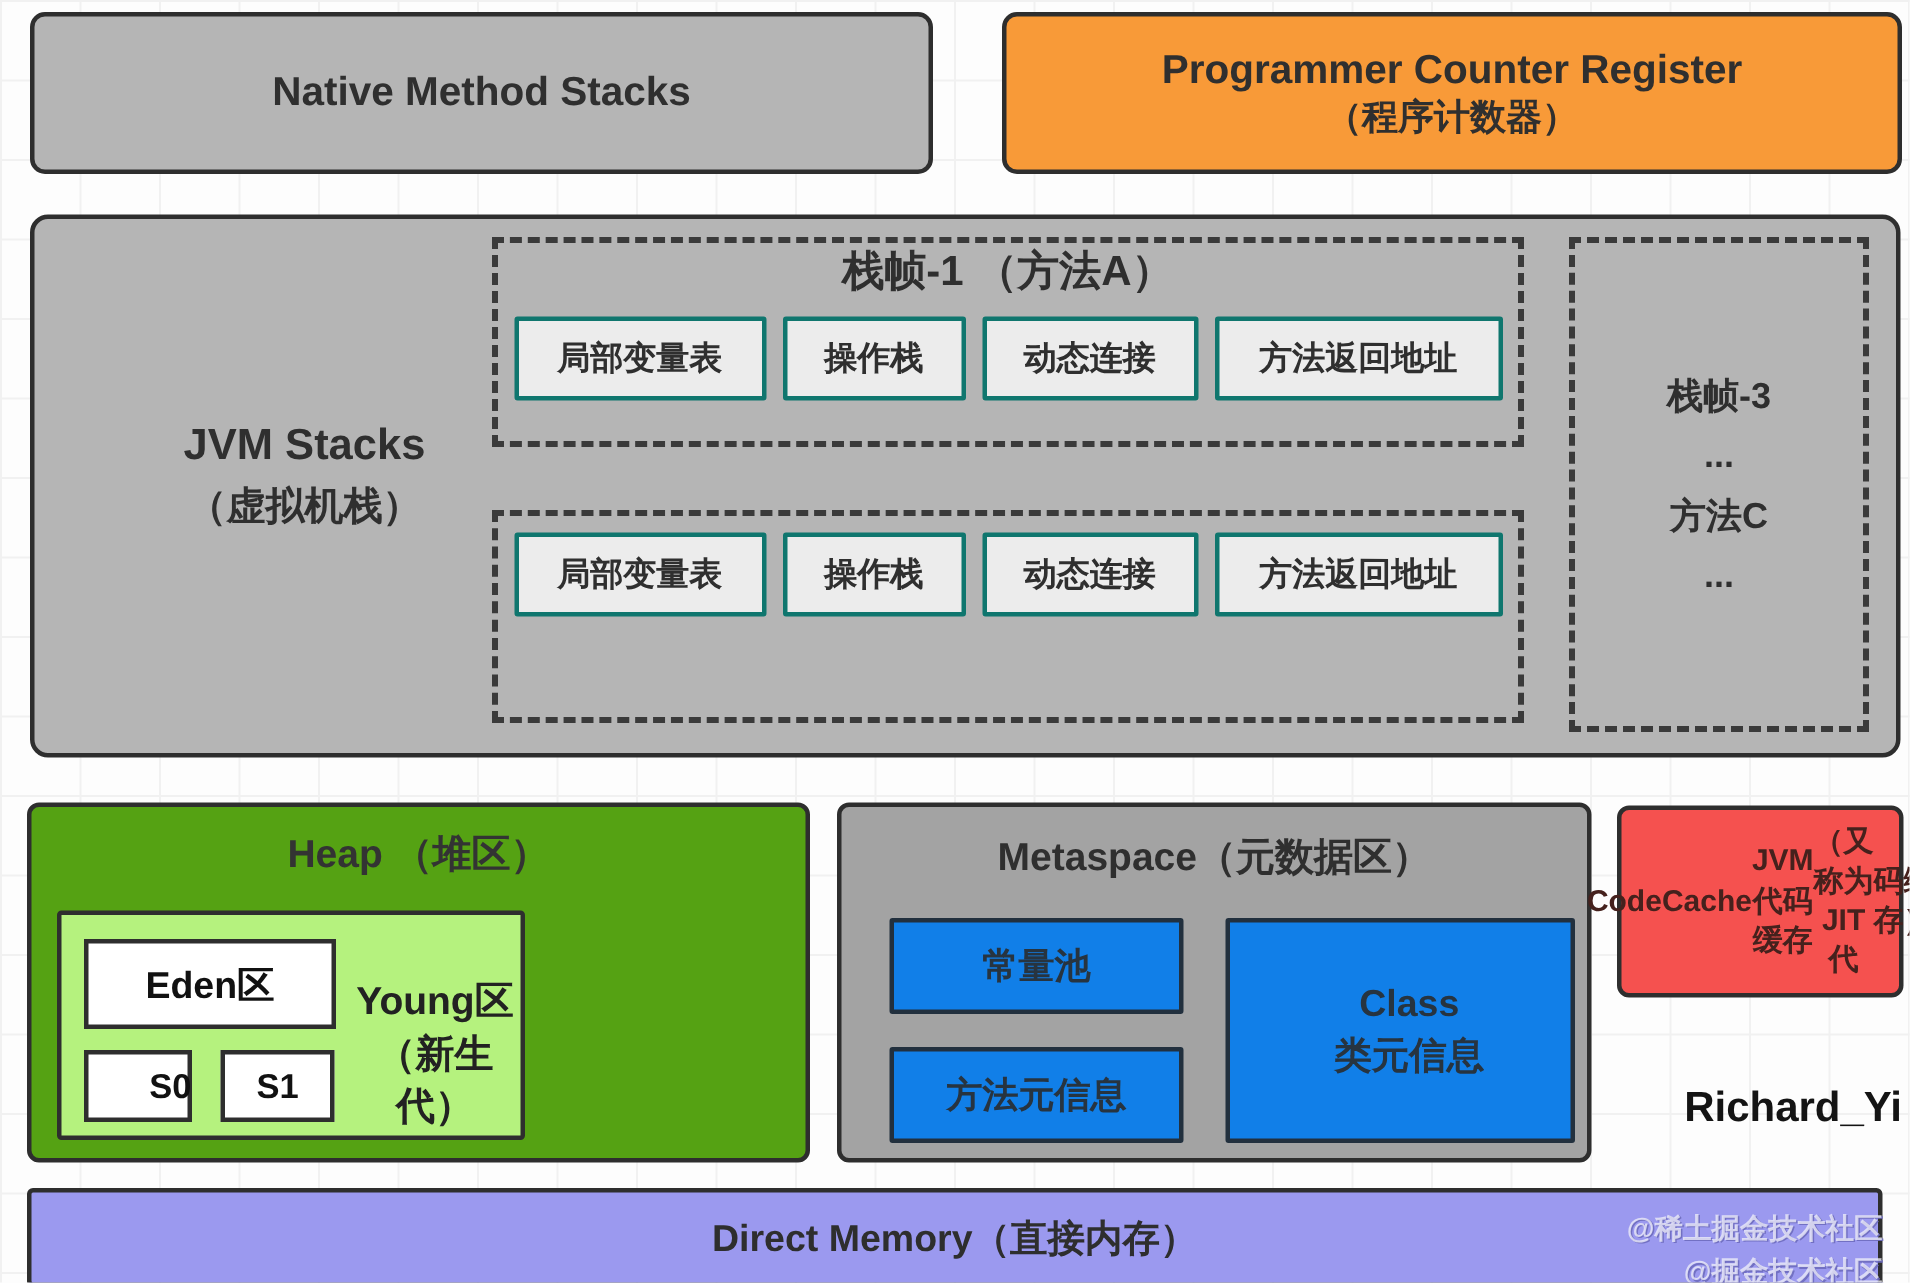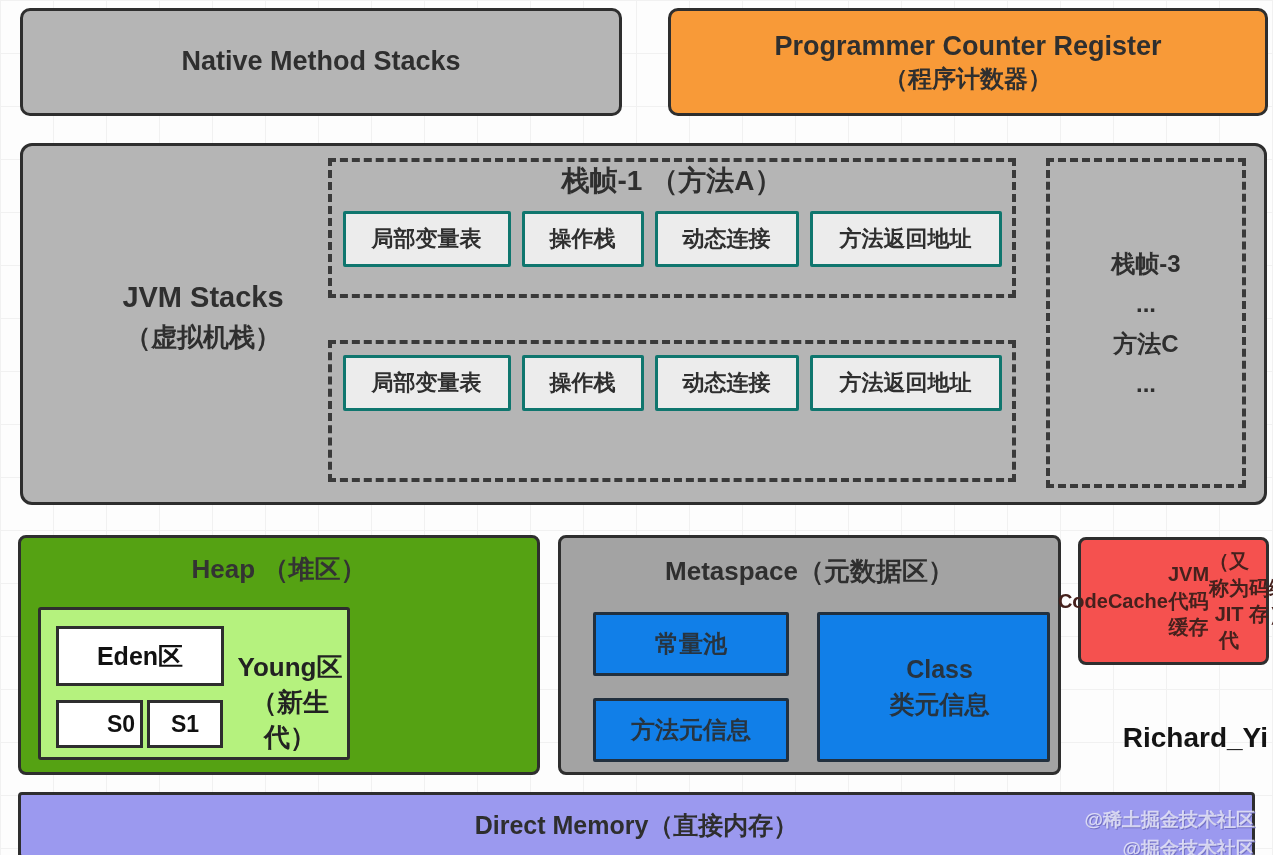--- a/index.html
+++ b/index.html
@@ -33,21 +33,21 @@
   .frame-title{text-align:center;font-size:28px;}
   .cell-row{display:flex;justify-content:center;gap:11px;margin-top:11px;}
   .cell{background:#ececec;border:3px solid #0f766e;box-sizing:border-box;height:56px;
         display:flex;align-items:center;justify-content:center;font-size:22px;border-radius:2px;}
   .cw1{width:168px;}.cw2{width:122px;}.cw3{width:144px;}.cw4{width:192px;}
   
   .heap-box{left:18px;top:535px;width:522px;height:240px;background:#55a213;border-radius:8px;}
   .heap-title{position:absolute;top:14px;left:0;width:100%;text-align:center;font-size:26px;color:#333;}
   .young-box{position:absolute;left:17px;top:69px;width:312px;height:153px;background:#b5f27e;border:3px solid #2e2e2e;box-sizing:border-box;border-radius:3px;}
   .eden{position:absolute;left:15px;top:16px;width:168px;height:60px;background:#fff;border:3px solid #2e2e2e;box-sizing:border-box;display:flex;align-items:center;justify-content:center;font-size:25px;color:#111;}
-  .s0{position:absolute;left:15px;top:90px;width:87px;height:48px;background:#fff;border:3px solid #2e2e2e;box-sizing:border-box;display:flex;align-items:center;justify-content:center;font-size:23px;color:#111;padding-left:43px;}
+  .s0{position:absolute;left:15px;top:90px;width:72px;height:48px;background:#fff;border:3px solid #2e2e2e;box-sizing:border-box;display:flex;align-items:center;justify-content:center;font-size:23px;color:#111;padding-left:43px;}
   .s1{position:absolute;left:106px;top:90px;width:76px;height:48px;background:#fff;border:3px solid #2e2e2e;box-sizing:border-box;display:flex;align-items:center;justify-content:center;font-size:23px;color:#111;}
   .young-label{position:absolute;left:188px;top:40px;width:122px;text-align:center;font-size:26px;line-height:1.35;color:#222;}
   .old-box{position:absolute;left:329px;top:69px;width:177px;height:153px;background:#f8f032;border:3px solid #2e2e2e;box-sizing:border-box;border-radius:3px;font-size:26px;line-height:1.35;color:#222;}
   
   .meta-box{left:558px;top:535px;width:503px;height:240px;background:#a3a3a3;border-radius:8px;}
   .meta-title{position:absolute;top:16px;left:0;width:100%;text-align:center;font-size:26px;}
   .blue{background:#117fe8;border:3px solid #22303e;box-sizing:border-box;position:absolute;display:flex;flex-direction:column;align-items:center;justify-content:center;color:#273440;border-radius:2px;}
   .const-pool{left:32px;top:74px;width:196px;height:64px;font-size:24px;}
   .method-meta{left:32px;top:160px;width:196px;height:64px;font-size:24px;}
   .class-meta{left:256px;top:74px;width:233px;height:150px;font-size:25px;line-height:1.4;padding-left:12px;}

